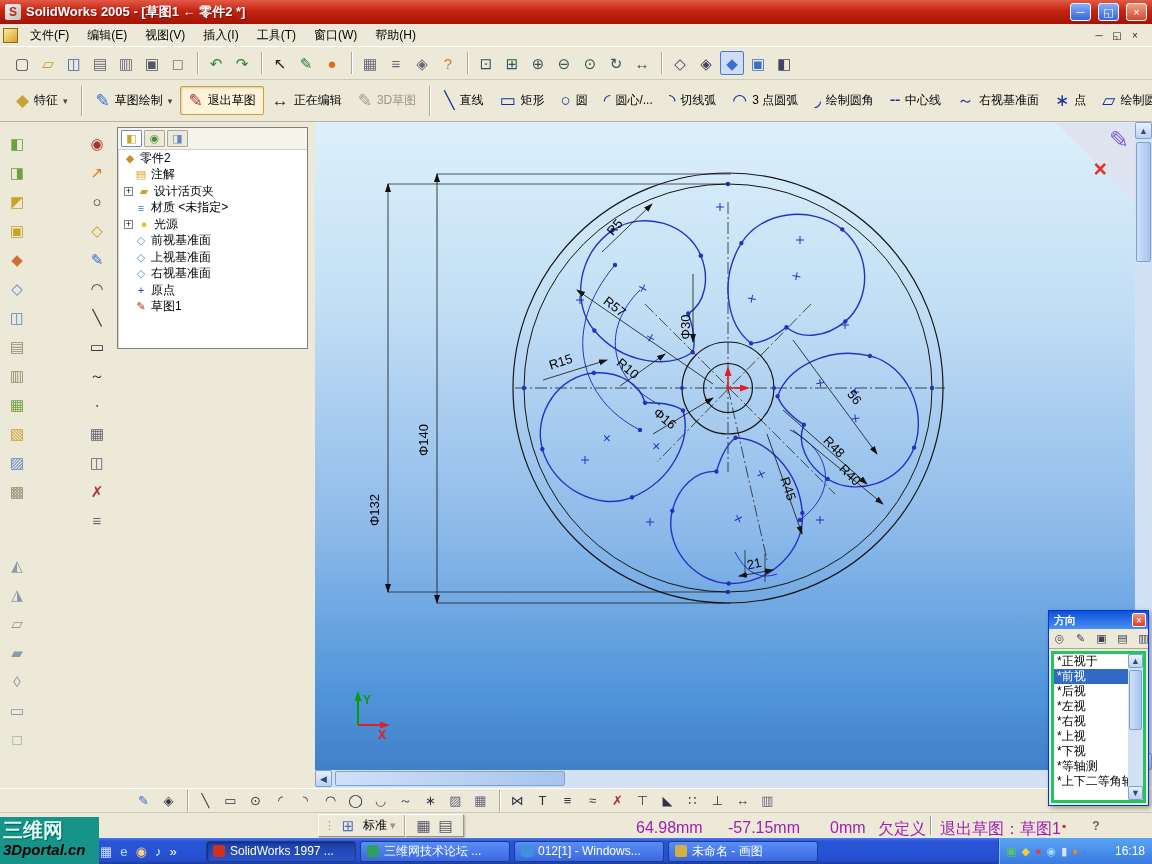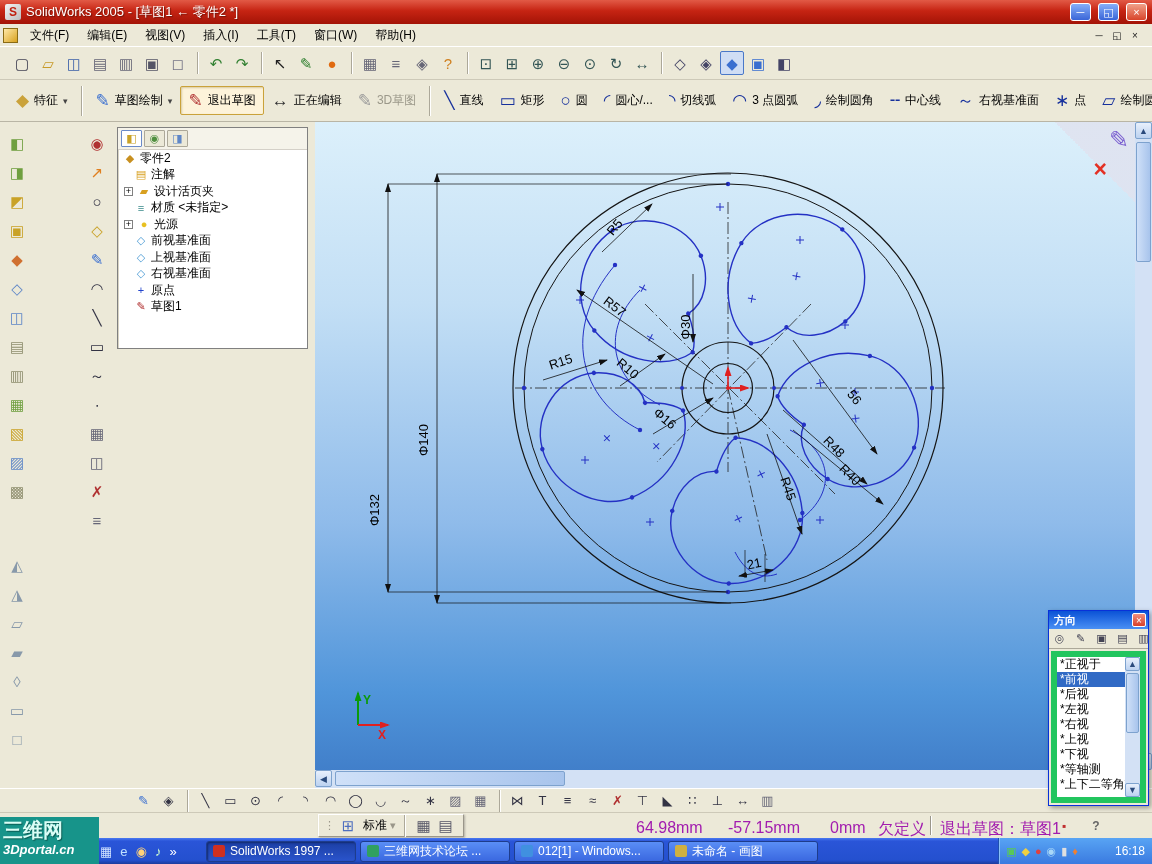--- a/index.html
+++ b/index.html
@@ -3,21 +3,21 @@
 <meta charset="utf-8">
 <style>
 *{margin:0;padding:0;box-sizing:border-box}
 html,body{width:1152px;height:864px;overflow:hidden}
 body{font-family:"Liberation Sans","DejaVu Sans",sans-serif;background:#3a3a3a}
 .screen{position:relative;width:1152px;height:864px;overflow:hidden;background:#ece9d8}
 .abs{position:absolute}
 
 .titlebar{left:0;top:0;width:1152px;height:24px;background:linear-gradient(180deg,#e25a46 0%,#c62413 45%,#a31306 100%);display:flex;align-items:center;gap:5px;padding:0 5px}
 .appicon{width:16px;height:16px;background:linear-gradient(135deg,#f4f4f4,#bdbdbd);color:#c02212;font-weight:bold;font-size:12px;text-align:center;line-height:16px;border-radius:2px;flex:none}
-.title{color:#fff;font-weight:normal;font-size:13px;flex:1;white-space:nowrap;overflow:hidden;text-shadow:1px 1px 1px #70150a}
+.title{color:#fff;font-weight:bold;font-size:13px;flex:1;white-space:nowrap;overflow:hidden;text-shadow:1px 1px 1px #70150a}
 .wbtn{width:21px;height:18px;border-radius:3px;border:1px solid #fff;background:linear-gradient(180deg,#86aef8,#3a66d8);color:#fff;font-size:11px;display:inline-flex;align-items:center;justify-content:center;margin-left:2px;flex:none}
 .wbtn.close{background:linear-gradient(180deg,#f0a088,#d8442a)}
 
 .menubar{left:0;top:24px;width:1152px;height:22px;background:#ece9d8;display:flex;align-items:center;padding-left:3px}
 .mdiicon{width:15px;height:15px;background:linear-gradient(135deg,#ffe9a8,#d8a21f);border:1px solid #8a6b14;margin-right:3px;flex:none}
 .menu-item{font-size:12px;padding:3px 9px;color:#000;white-space:nowrap}
 .mdibtns{margin-left:auto;display:flex;padding-right:8px}
 .mbtn{width:18px;height:15px;font-size:10px;display:flex;align-items:center;justify-content:center;color:#222}
 
 .tb1{left:0;top:46px;width:1152px;height:34px;background:#ece9d8;border-top:1px solid #fff;border-bottom:1px solid #cdc9b8;display:flex;align-items:center;padding-left:10px}
@@ -93,21 +93,21 @@
 .tasks{position:absolute;left:206px;top:0;height:100%;display:flex;align-items:center;gap:4px}
 .task{width:150px;height:21px;border-radius:3px;background:linear-gradient(180deg,#5a8ef6,#3a68e0);border:1px solid #1e3c8c;color:#fff;font-size:12px;display:flex;gap:5px;align-items:center;padding:0 6px;white-space:nowrap;overflow:hidden}
 .task.active{background:linear-gradient(180deg,#1c3fa4,#2a54cc);box-shadow:inset 1px 1px 2px #122a6e}
 .task .ticon{width:12px;height:12px;border-radius:2px;flex:none}
 .tray{position:absolute;right:0;top:0;width:154px;height:100%;background:linear-gradient(180deg,#58a4f4,#3a7ae0);border-left:1px solid #1e50b0;box-shadow:inset 1px 0 0 #88c0f8;display:flex;align-items:center;gap:5px;padding:0 7px}
 .trayicon{font-size:11px}
 .clock{margin-left:auto;color:#fff;font-size:12px}
 
 .watermark{left:0;top:817px;width:99px;height:47px;background:#17948a;z-index:60;padding:1px 3px;overflow:hidden}
 .wm1{font-size:20px;font-weight:bold;color:#d9fef6;text-shadow:1px 1px 1px #0a5a52;line-height:24px;white-space:nowrap}
-.wm2{font-size:13px;font-weight:bold;font-style:italic;color:#ffffff;line-height:16px;white-space:nowrap}
+.wm2{font-size:15px;font-weight:bold;font-style:italic;color:#000000;line-height:16px;white-space:nowrap}
 .glyph{line-height:1}
 </style>
 </head>
 <body>
 
 <div class="screen">
 
   <div class="titlebar abs">
     <span class="appicon">S</span>
     <span class="title">SolidWorks 2005 - [草图1 ← 零件2 *]</span>
@@ -808,21 +808,21 @@
         <span class="tbtn" style="width: 17px; height: 16px;">
           <span class="glyph" style="font-size: 11px; color: rgb(68, 68, 85);">▣</span>
         </span>
         <span class="tbtn" style="width: 17px; height: 16px;">
           <span class="glyph" style="font-size: 11px; color: rgb(68, 68, 85);">▤</span>
         </span>
         <span class="tbtn" style="width: 17px; height: 16px;">
           <span class="glyph" style="font-size: 11px; color: rgb(68, 68, 85);">▥</span>
         </span>
       </div>
-    <div style="position:absolute;left:2px;right:2px;top:40px;bottom:2px;background:#fff;border:6px solid #22c55e;overflow:hidden">
+    <div style="position:absolute;left:2px;right:2px;top:40px;bottom:2px;background:#fff;border:3px solid #22c55e;overflow:hidden">
       <div id="orient-items" style="position:absolute;left:0;top:0;right:15px;bottom:0">
           <div style="font-size: 12px; height: 15px; line-height: 15px; padding-left: 3px; white-space: nowrap; overflow: hidden;">*正视于</div>
           <div style="font-size: 12px; height: 15px; line-height: 15px; padding-left: 3px; white-space: nowrap; overflow: hidden; background: rgb(49, 106, 197); color: rgb(255, 255, 255);">*前视</div>
           <div style="font-size: 12px; height: 15px; line-height: 15px; padding-left: 3px; white-space: nowrap; overflow: hidden;">*后视</div>
           <div style="font-size: 12px; height: 15px; line-height: 15px; padding-left: 3px; white-space: nowrap; overflow: hidden;">*左视</div>
           <div style="font-size: 12px; height: 15px; line-height: 15px; padding-left: 3px; white-space: nowrap; overflow: hidden;">*右视</div>
           <div style="font-size: 12px; height: 15px; line-height: 15px; padding-left: 3px; white-space: nowrap; overflow: hidden;">*上视</div>
           <div style="font-size: 12px; height: 15px; line-height: 15px; padding-left: 3px; white-space: nowrap; overflow: hidden;">*下视</div>
           <div style="font-size: 12px; height: 15px; line-height: 15px; padding-left: 3px; white-space: nowrap; overflow: hidden;">*等轴测</div>
           <div style="font-size: 12px; height: 15px; line-height: 15px; padding-left: 3px; white-space: nowrap; overflow: hidden;">*上下二等角轴</div>

